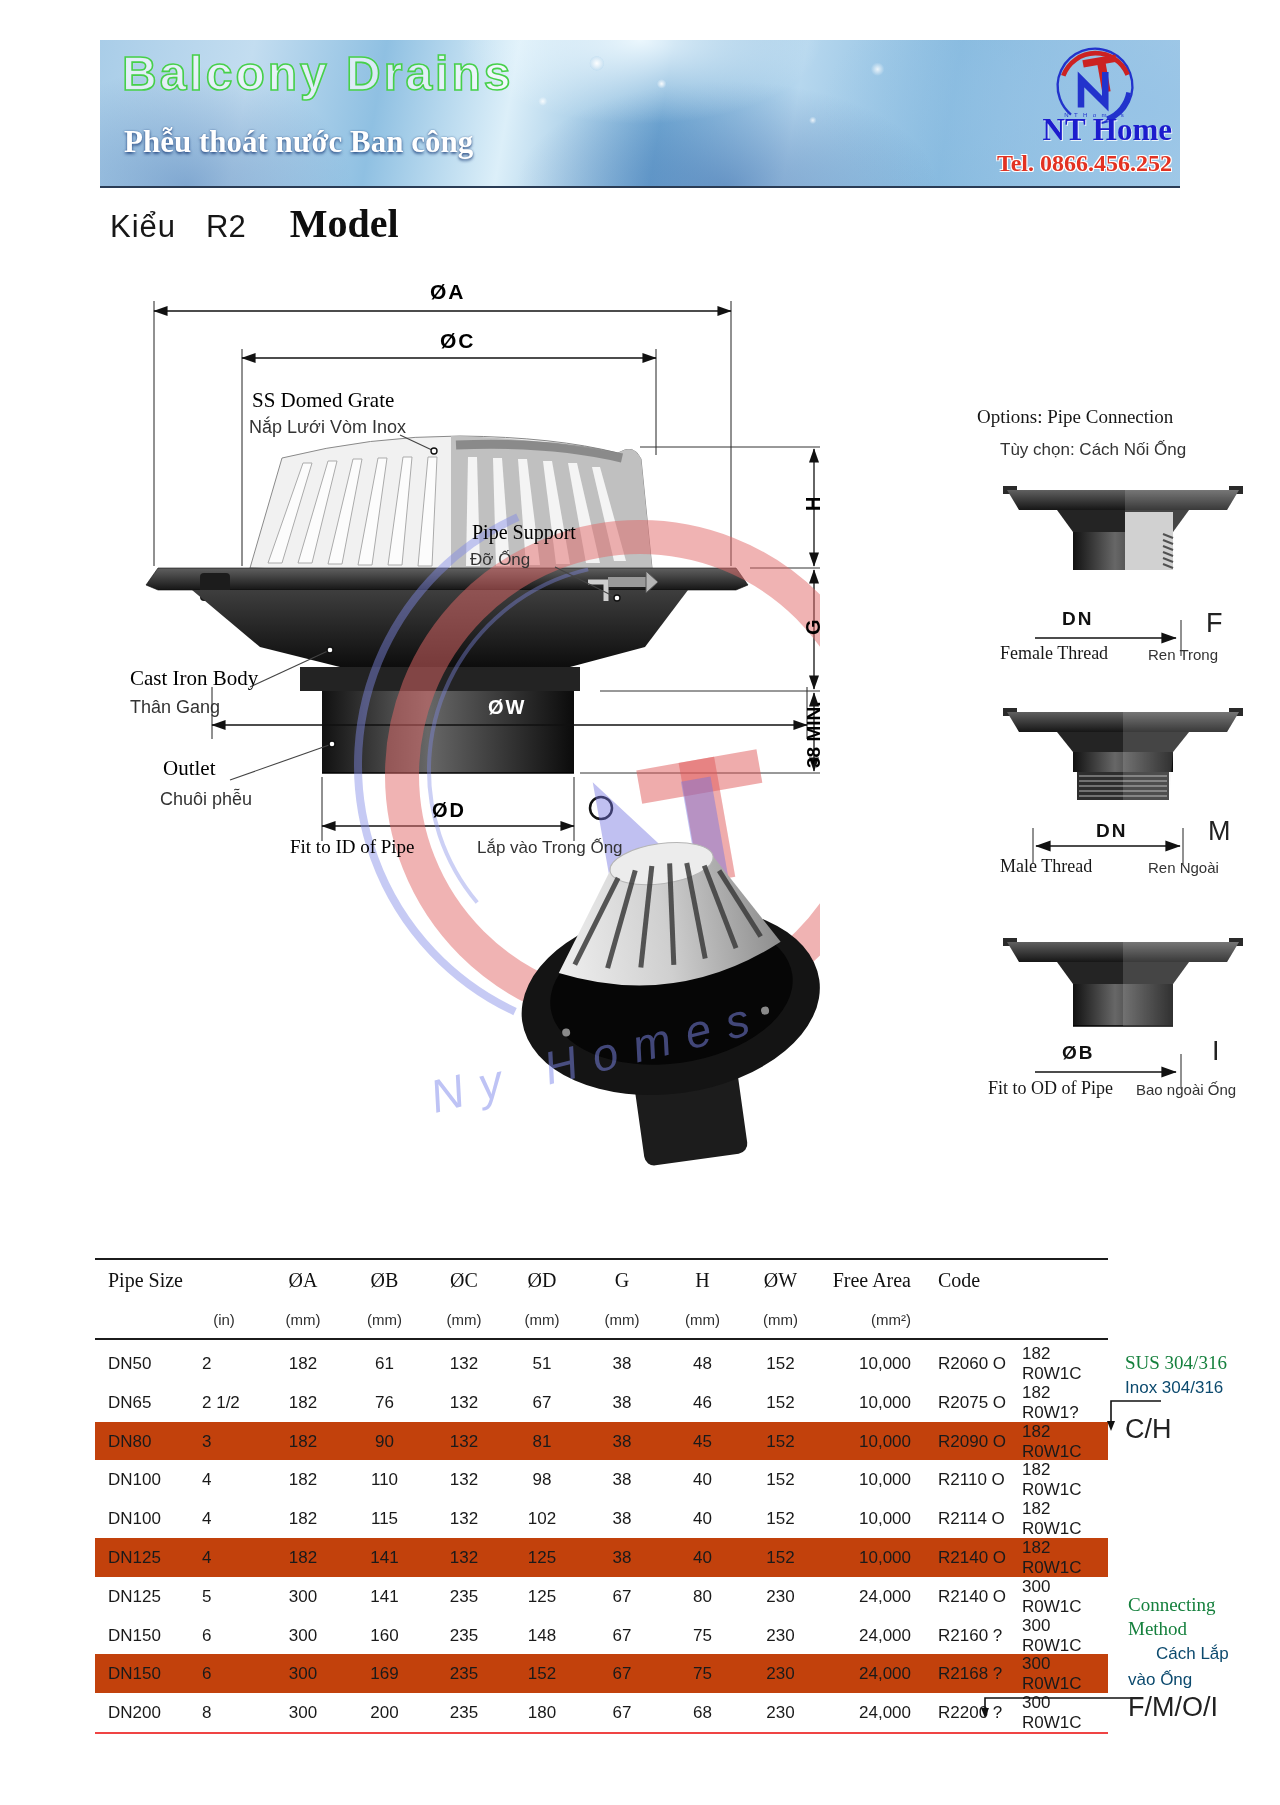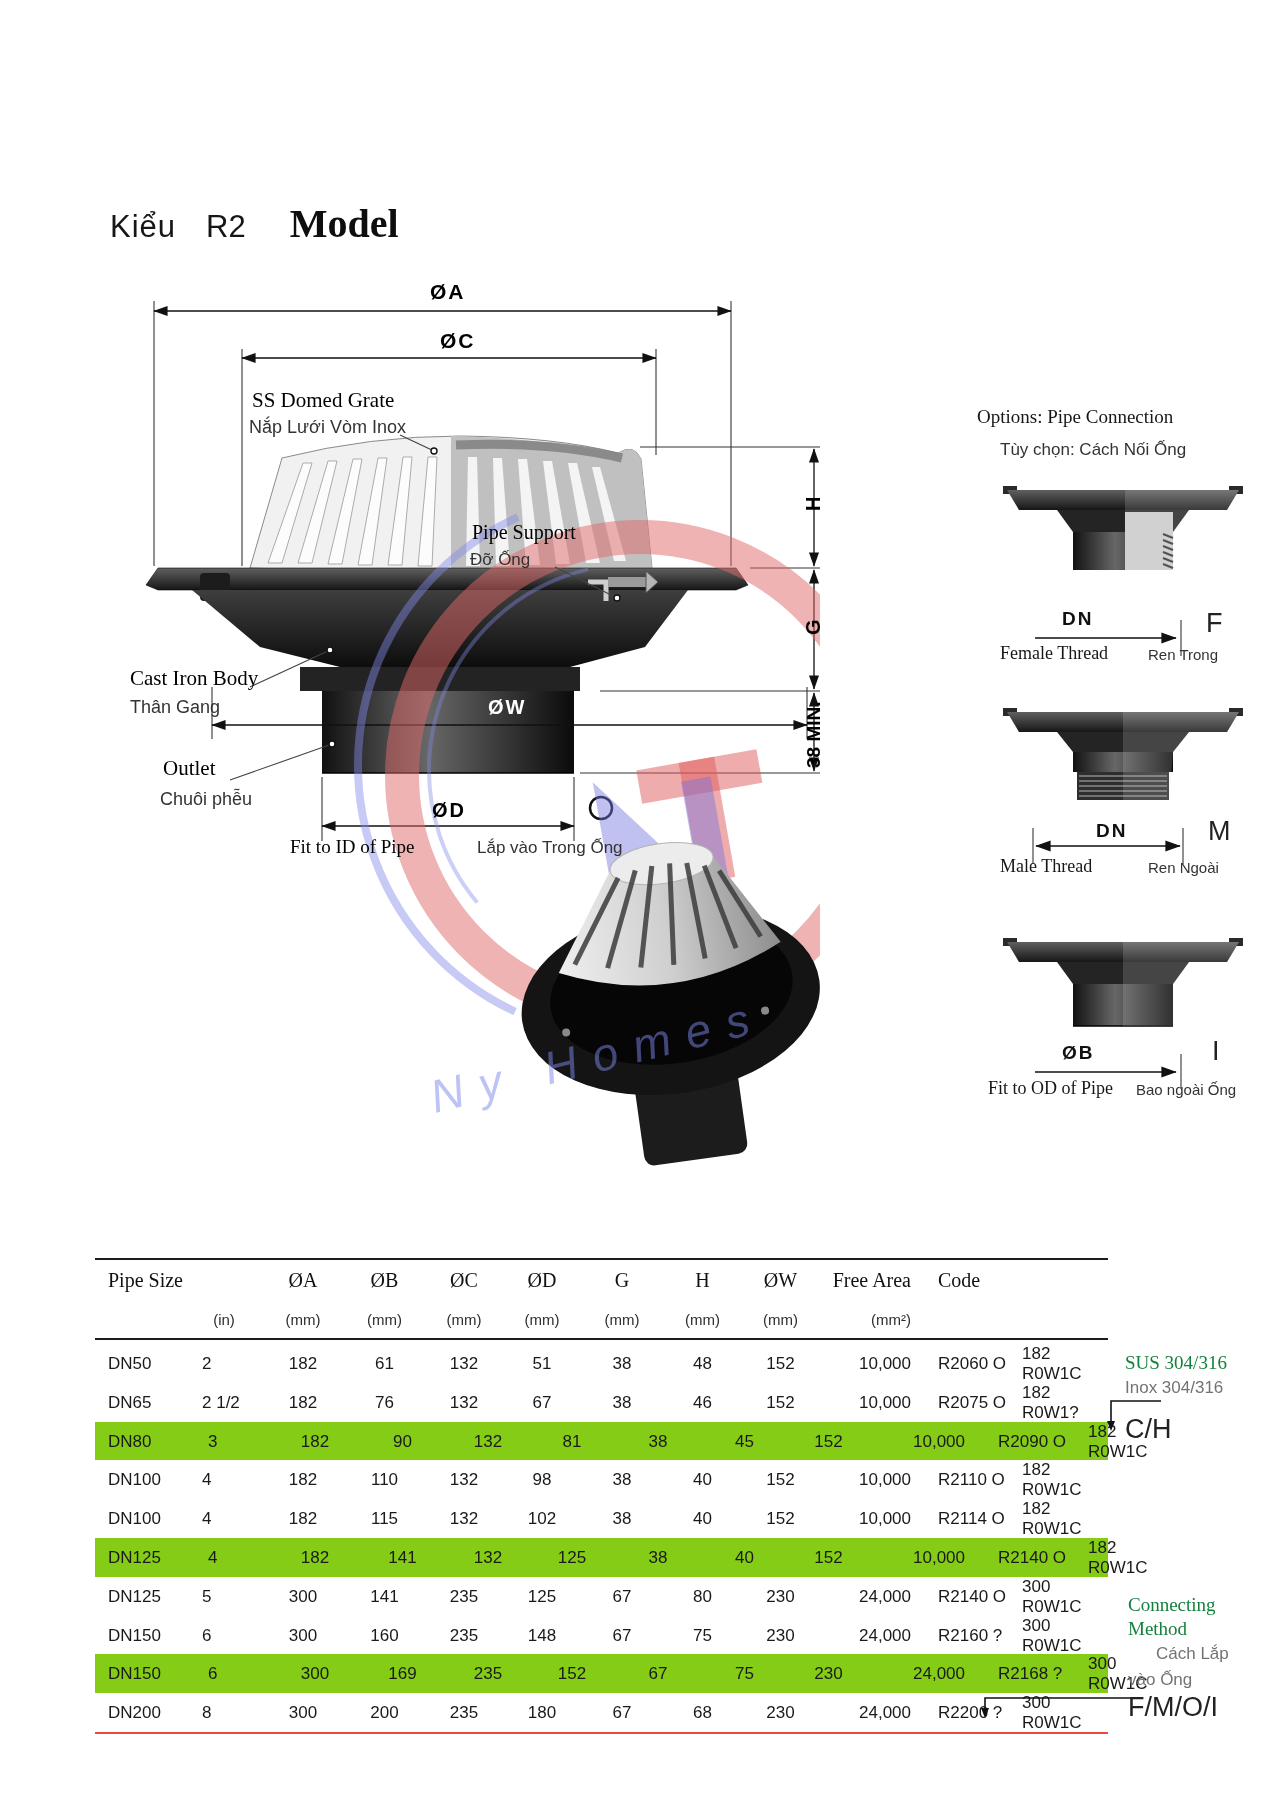--- a/index.html
+++ b/index.html
@@ -60,25 +60,25 @@
   .tl0{padding-left:13px;}
   .tl1{padding-left:17px;}
   .tl10{padding-left:15px;}
   .sp2a{grid-column:1/3;}
   .sp2b{grid-column:11/13;}
   .vi-sub{font-size:17px;color:#333;}
   .fa-sub{font-size:13.5px;line-height:1.25;color:#333;padding-top:2px;}
   .ma-so{font-size:17px;color:#333;align-self:end;padding-bottom:4px;}
   .tbody{padding-top:4px;border-bottom:2px solid #ef4444;}
   .trow{height:38.8px;align-items:center;}
-  .trow.shaded{background:#84cc16;gap:6px;}
+  .trow.shaded{background:#c2410c;}
 
   
   .ann-serif{font-family:"Liberation Serif",serif;font-size:19px;color:#15803d;}
-  .ann-sans{font-size:17px;color:#737373;}
+  .ann-sans{font-size:17px;color:#0c4a6e;}
   .ann-big{font-size:27px;color:#222;}
 
   svg text{font-family:"Liberation Sans","DejaVu Sans",sans-serif;}
   svg .tserif{font-family:"Liberation Serif","DejaVu Serif",serif;}
 </style>
 </head>
 <body>
 
 <svg width="0" height="0" style="position:absolute">
   <defs>
@@ -101,20 +101,37 @@
     <linearGradient id="gSteel" x1="0" y1="0" x2="1" y2="0">
       <stop offset="0" stop-color="#efefef"></stop>
         <stop offset="0.5" stop-color="#cfcfcf"></stop>
         <stop offset="1" stop-color="#8d8d8d"></stop>
     </linearGradient>
   </defs>
 </svg>
 
 <div class="page">
 
+  <div class="banner">
+    <div class="banner-title">Balcony Drains</div>
+    <div class="banner-sub serif">Phễu thoát nước Ban công</div>
+    <svg class="logo" viewBox="0 0 90 90">
+      <circle cx="45" cy="45" r="40" fill="none" stroke="#2233cc" stroke-width="2.5" stroke-dasharray="200 30" transform="rotate(160 45 45)"></circle>
+      <path d="M 11 34 A 37 37 0 0 1 80 33" fill="none" stroke="#cc2222" stroke-width="5"></path>
+      <path d="M 81 52 A 37 37 0 0 1 58 80" fill="none" stroke="#2233cc" stroke-width="5"></path>
+      <g transform="rotate(-10 52 30)">
+        <rect x="34" y="14" width="36" height="8" fill="#cc2222"></rect>
+        <rect x="49" y="16" width="9" height="36" fill="#cc2222"></rect>
+      </g>
+      <path d="M30 68 L30 38 L56 64 L56 30" fill="none" stroke="#2233cc" stroke-width="7"></path>
+      <text x="45" y="78" text-anchor="middle" font-size="6.5" fill="#2233cc" letter-spacing="2">N T  H o m e s</text>
+    </svg>
+    <div class="brand serif">NT Home</div>
+    <div class="tel serif">Tel. 0866.456.252</div>
+  </div>
 
   <div class="model-row">
     <span class="model-kieu">Kiểu</span>
     <span class="model-code">R2</span>
     <span class="model-word">Model</span>
   </div>
 
   <svg class="abs" style="left:100px;top:255px" width="720" height="920" viewBox="0 0 720 920">
 
     <line x1="54" y1="46" x2="54" y2="311" stroke="#222" stroke-width="1"></line>

